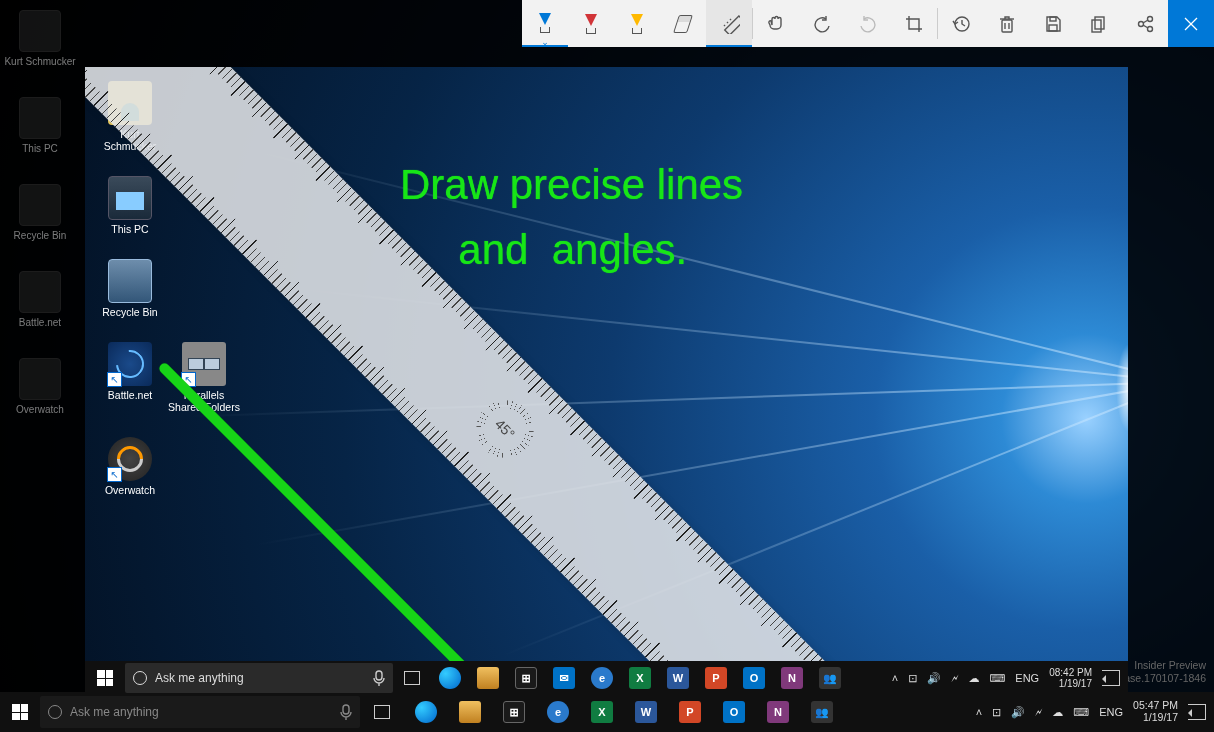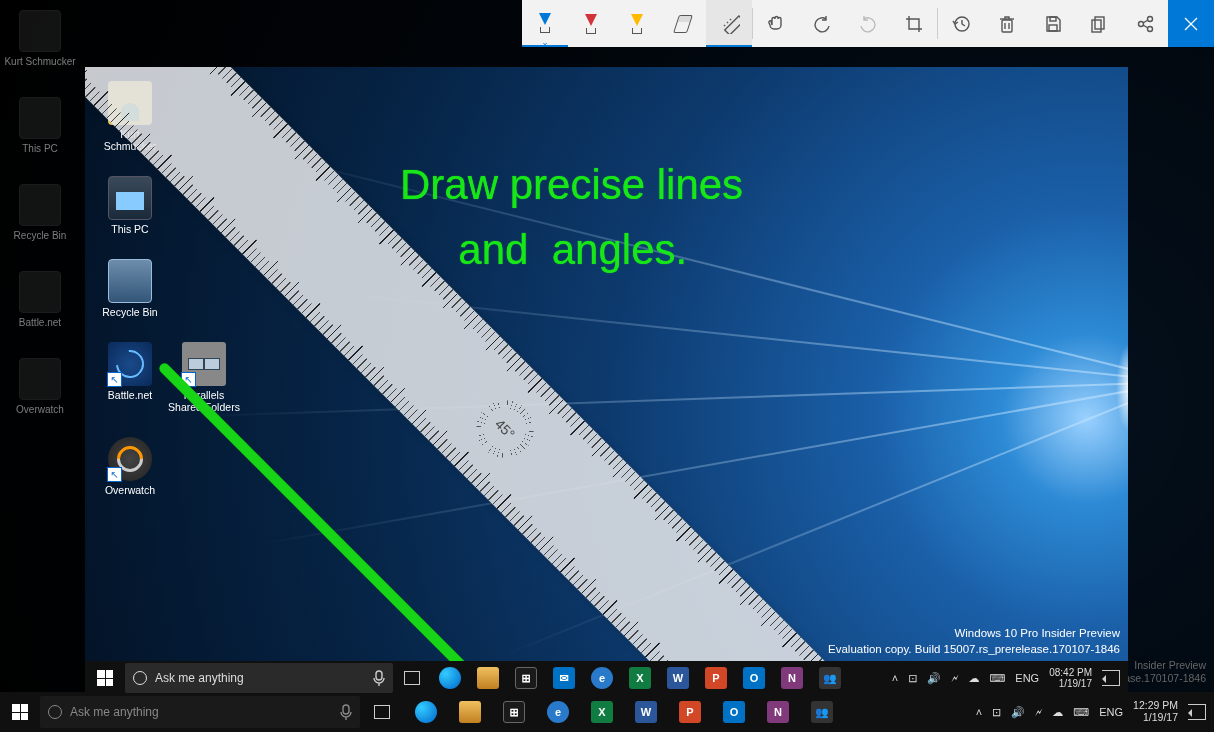--- a/index.html
+++ b/index.html
@@ -372,24 +372,20 @@
         <span>Parallels Shared Folders</span>
       </div>
     <div class="di">
         <div class="ibox ow shortcut">
           <div class="ow-logo"></div>
         </div>
         <span>Overwatch</span>
       </div>
   </div>
 
-  <div class="watermark">
-    <div>Windows 10 Pro Insider Preview</div>
-    <div>Evaluation copy. Build 15007.rs_prerelease.170107-1846</div>
-  </div>
 
   <div class="ruler">
     <div class="ticks-top"></div>
     <div class="ticks-bot"></div>
     <div class="angle">
       <div class="angle-ticks"></div>
       <span>45°</span>
     </div>
   </div>
 
@@ -524,18 +520,18 @@
   </div>
   <div class="tb-tray">
     <span>˄</span>
     <span>⊡</span>
     <span>🔊</span>
     <span>🗲</span>
     <span>☁</span>
     <span>⌨</span>
     <span>ENG</span>
     <div class="tb-clock">
-      <div>12:29 PM</div>
+      <div>05:47 PM</div>
       <div>1/19/17</div>
     </div>
     <div class="tb-notif"></div>
   </div>
 </div>
 
 </body></html>

